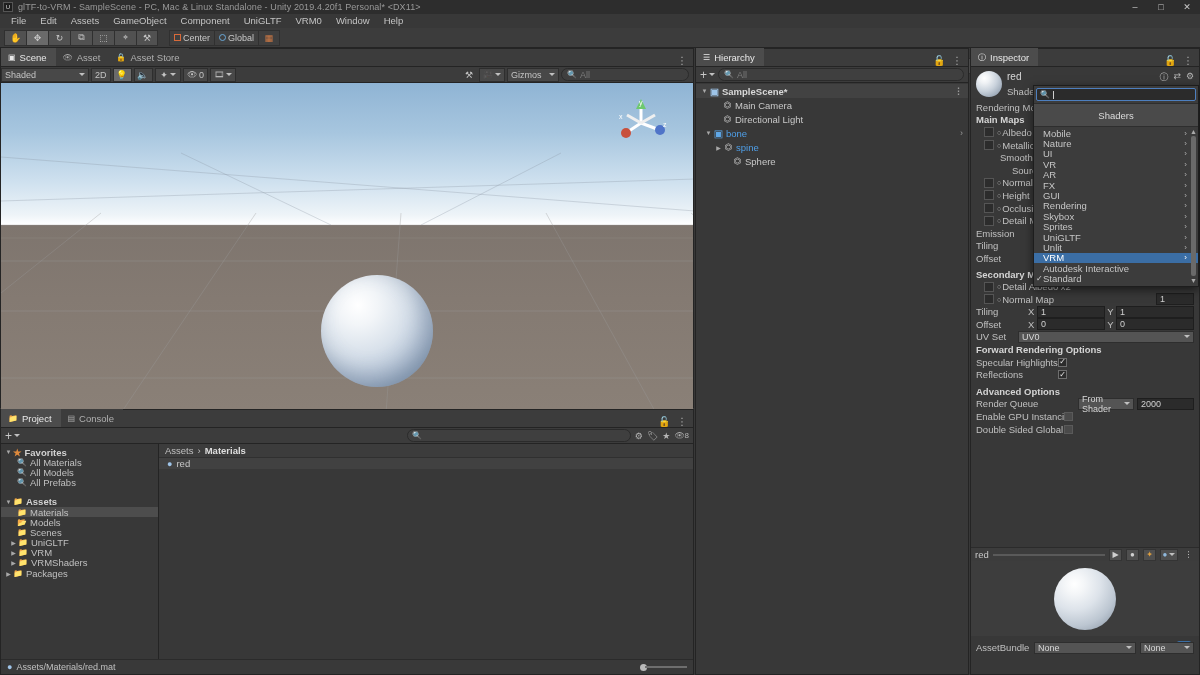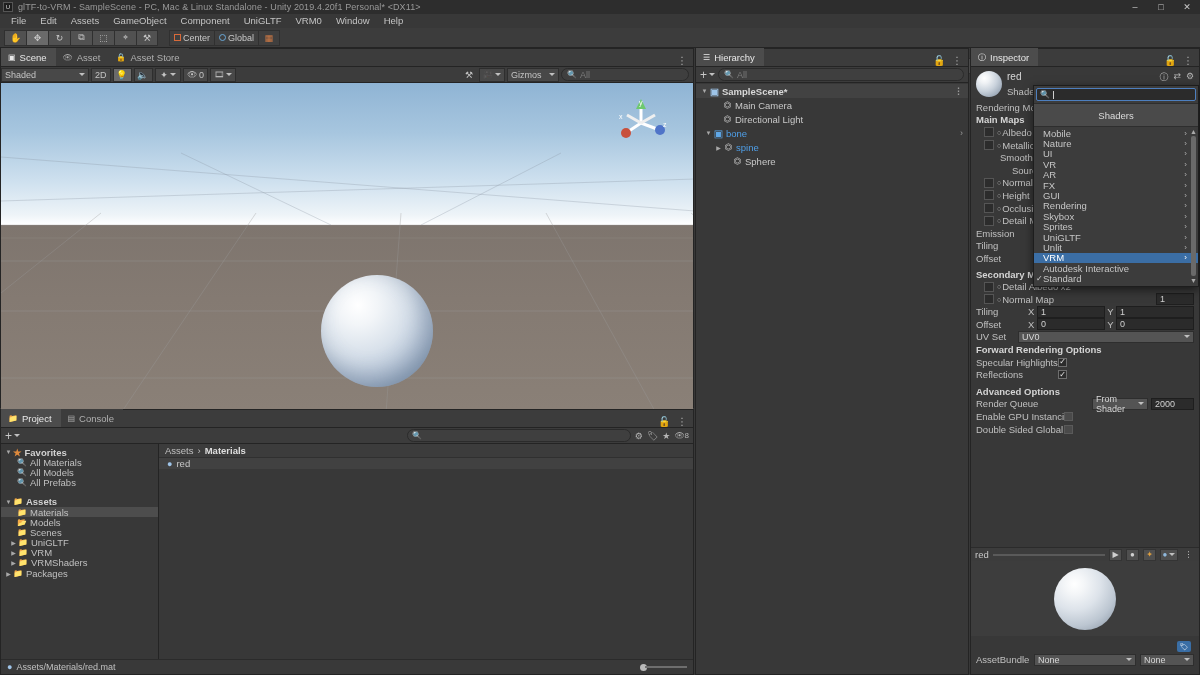--- a/index.html
+++ b/index.html
@@ -229,21 +229,21 @@
   }
   .pv-track { flex:1; height:2px; background:#5a5a5a; }
   .pv-icon { width:13px; height:12px; background:#4f4f4f; border:1px solid #343434; display:flex; align-items:center; justify-content:center; font-size:8px; color:#d0d0d0; }
   .preview-area { position:absolute; left:0; bottom:38px; width:100%; height:75px; background:#3d3d3d; display:flex; align-items:center; justify-content:center; }
   .preview-sphere {
     width:62px; height:62px; border-radius:50%;
     background: radial-gradient(circle at 33% 26%, #ffffff 0%, #f4f6f8 16%, #dde3ea 42%, #bcc6d1 68%, #96a2b0 88%, #808c9a 100%);
   }
   .preview-tag { position:absolute; right:8px; bottom:22px; width:14px; height:11px; background:#3a6ea5; border-radius:2px; display:flex; align-items:center; justify-content:center; font-size:7px; color:#fff; }
   .assetbundle-row {
-    position:absolute; left:0; bottom:8px; width:100%; height:13px; display:flex; align-items:center; gap:4px; padding:0 5px; font-size:9.5px; color:#c0c0c0;
+    position:absolute; left:0; bottom:20px; width:100%; height:13px; display:flex; align-items:center; gap:4px; padding:0 5px; font-size:9.5px; color:#c0c0c0;
   }
 
   
   .statusbar {
     position:absolute; left:0; bottom:0; width:1200px; height:14px; background:#2f2f2f;
     border-top:1px solid #222; display:flex; align-items:center; justify-content:flex-end;
     padding-right:8px; font-size:9.5px; color:#c0c0c0;
   }
   .mag { font-size:8px; }
   .tiny { font-size:8px; }
@@ -724,21 +724,21 @@
         <span class="chk">✓</span>
       </div>
       <div class="irow">
         <span class="ilabel" style="width:82px;">Reflections</span>
         <span class="chk">✓</span>
       </div>
       <div class="irow section" style="margin-top:4px;">
         <span>Advanced Options</span>
       </div>
       <div class="irow">
-        <span class="ilabel" style="width:116px;">Render Queue</span>
+        <span class="ilabel" style="width:102px;">Render Queue</span>
         <span class="dropfield" style="width:56px;">
           <span>From Shader</span>
           <span class="caret"></span>
         </span>
         <span class="field" style="flex:1;margin-left:3px;">2000</span>
       </div>
       <div class="irow">
         <span class="ilabel" style="width:88px;overflow:hidden;text-overflow:clip;">Enable GPU Instancing</span>
         <span class="chk off">✓</span>
       </div>

